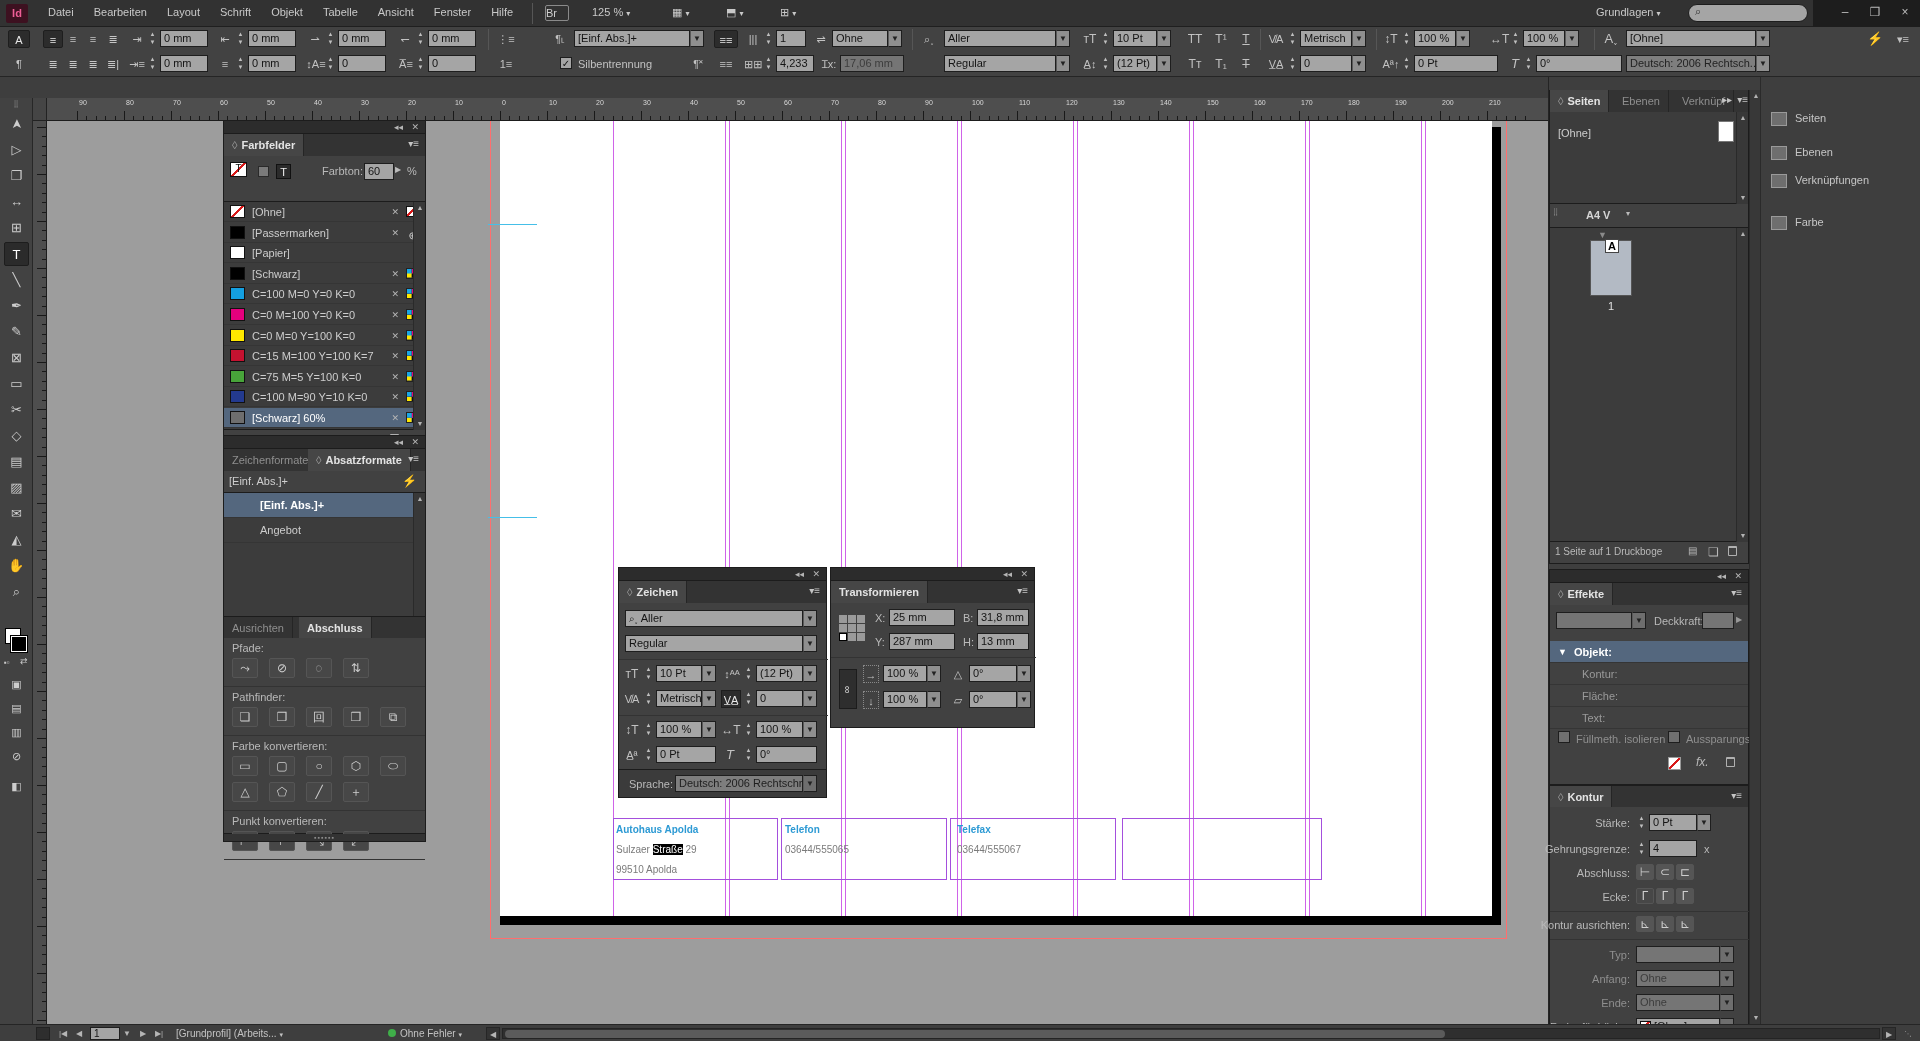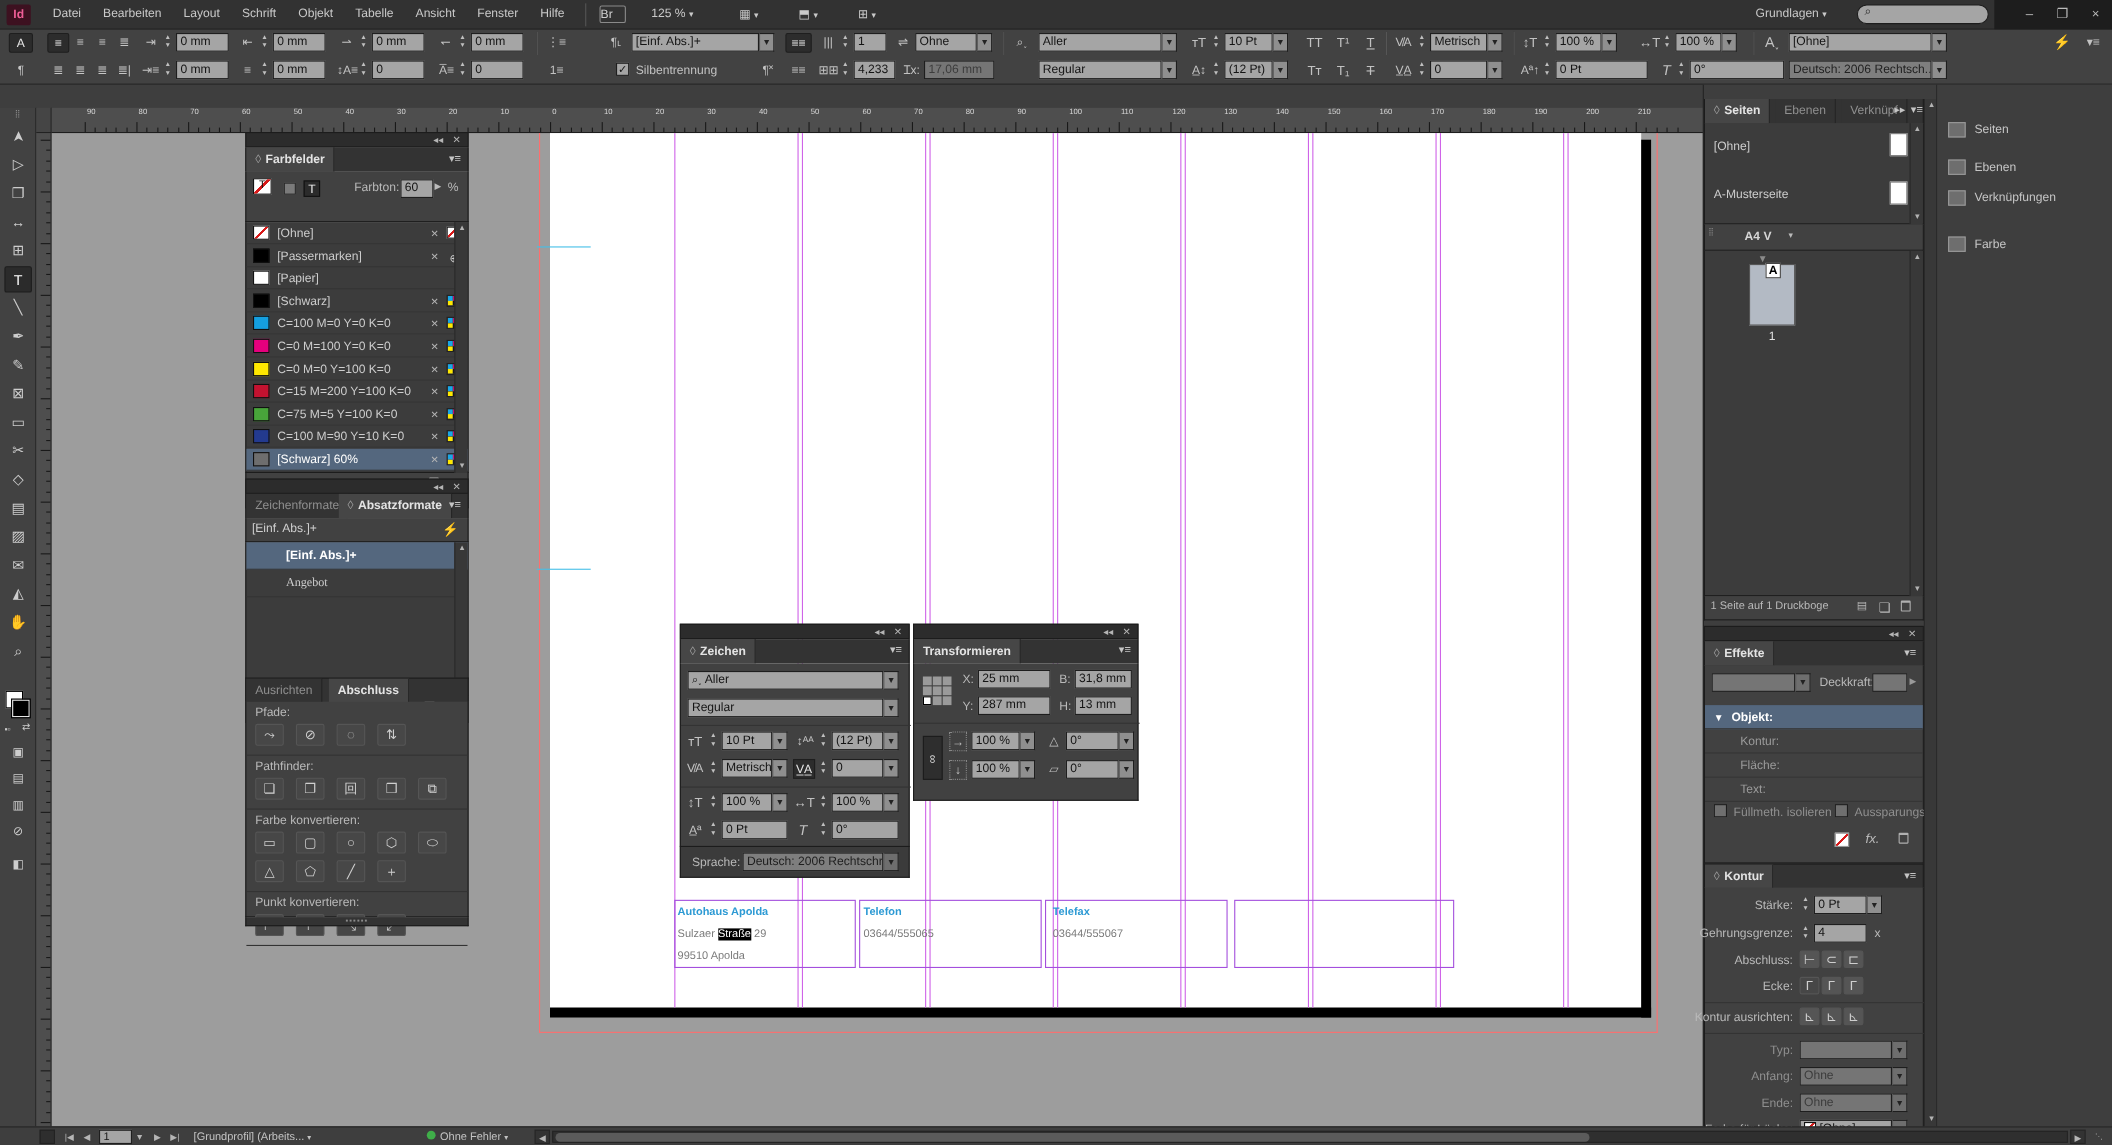--- a/index.html
+++ b/index.html
@@ -669,21 +669,21 @@
           <div class="cmyk" style="right: 8px; top: 4px;"></div>
         </div>
         <div class="prow" style="top: 123.6px; height: 20px; line-height: 20px;">
           <div class="sw" style="left: 6px; top: 3px; background: rgb(255, 232, 0);"></div>
           <div style="position: absolute; left: 28px; top: 0px; white-space: nowrap;">C=0 M=0 Y=100 K=0</div>
           <div style="position: absolute; right: 26px; top: 0px; color: rgb(181, 181, 181); font-size: 9px;">✕</div>
           <div class="cmyk" style="right: 8px; top: 4px;"></div>
         </div>
         <div class="prow" style="top: 144.2px; height: 20px; line-height: 20px;">
           <div class="sw" style="left: 6px; top: 3px; background: rgb(196, 18, 48);"></div>
-          <div style="position: absolute; left: 28px; top: 0px; white-space: nowrap;">C=15 M=200 Y=100 K=0</div>
+          <div style="position: absolute; left: 28px; top: 0px; white-space: nowrap;">C=15 M=100 Y=100 K=7</div>
           <div style="position: absolute; right: 26px; top: 0px; color: rgb(181, 181, 181); font-size: 9px;">✕</div>
           <div class="cmyk" style="right: 8px; top: 4px;"></div>
         </div>
         <div class="prow" style="top: 164.8px; height: 20px; line-height: 20px;">
           <div class="sw" style="left: 6px; top: 3px; background: rgb(72, 164, 58);"></div>
           <div style="position: absolute; left: 28px; top: 0px; white-space: nowrap;">C=75 M=5 Y=100 K=0</div>
           <div style="position: absolute; right: 26px; top: 0px; color: rgb(181, 181, 181); font-size: 9px;">✕</div>
           <div class="cmyk" style="right: 8px; top: 4px;"></div>
         </div>
         <div class="prow" style="top: 185.4px; height: 20px; line-height: 20px;">
@@ -726,21 +726,21 @@
     </div>
     <div class="pbody" style="left:0;top:36px;width:203px;height:22px;">
       <span class="lbl" style="left:5px;top:4px;color:#cfcfcf;">[Einf. Abs.]+</span>
       <span class="icobtn" style="right:8px;top:3px;color:#d9d9d9;">⚡</span>
     </div>
     <div class="pbody" style="left:0;top:58px;width:203px;height:140px;background:#3c3c3c;" id="style-list">
         <div class="prow selrow" style="top: 0px; height: 25px; line-height: 25px; font-weight: bold;">
           <div style="position: absolute; left: 36px; top: 0px;">[Einf. Abs.]+</div>
         </div>
         <div class="prow" style="top: 25px; height: 25px; line-height: 25px;">
-          <div style="position: absolute; left: 36px; top: 0px; font-family: Liberation Serif, serif;">Angebot</div>
+          <div style="position: absolute; left: 36px; top: 0px;">Angebot</div>
         </div>
       </div>
     <div class="scrollstrip" style="left:190px;top:58px;height:140px;">
       <div class="scrollarr" style="top:0;">▲</div>
         <div class="scrollarr" style="bottom:0;">▼</div>
       </div>
     <div class="pbody" style="left:0;top:198px;width:203px;height:24px;">
       <span class="icobtn" style="left:66px;top:4px;"><span class="folder"></span></span>
       <span class="icobtn" style="left:96px;top:4px;font-size:11px;">¶˟</span>
       <span class="icobtn" style="left:132px;top:4px;">❏</span>
@@ -900,24 +900,20 @@
       <div class="ptab inact" style="left:64px;">Ebenen</div>
       <div class="ptab inact" style="left:124px;max-width:60px;overflow:hidden;">Verknüpf</div>
       <div class="pmenu" style="right:16px;">▸▸</div>
       <div class="pmenu" style="right:0;">▾≡</div>
     </div>
     <div class="pbody" style="left:0;top:35px;width:200px;height:92px;background:#3c3c3c;" id="masters">
         <div class="prow" style="top: 0px; height: 44px; border-bottom: none;">
           <div style="position: absolute; left: 8px; top: 15px;">[Ohne]</div>
           <div class="mini-page" style="right: 14px; top: 9px;"></div>
         </div>
-        <div class="prow" style="top: 44px; height: 44px; border-bottom: none;">
-          <div style="position: absolute; left: 8px; top: 15px;">A-Musterseite</div>
-          <div class="mini-page" style="right: 14px; top: 9px;"></div>
-        </div>
       </div>
     <div class="scrollstrip" style="left:187px;top:35px;height:92px;">
       <div class="scrollarr" style="top:0;">▲</div>
         <div class="scrollarr" style="bottom:0;">▼</div>
       </div>
     <div class="pbody" style="left:0;top:127px;width:200px;height:24px;">
       <span class="griprow" style="left:2px;top:4px;width:8px;">⣿</span>
       <span class="lbl" style="left:36px;top:5px;font-weight:bold;color:#d5d5d5;">A4 V</span>
       <span class="abs" style="left:76px;top:5px;font-size:8px;color:#bbb;">▾</span>
     </div>

